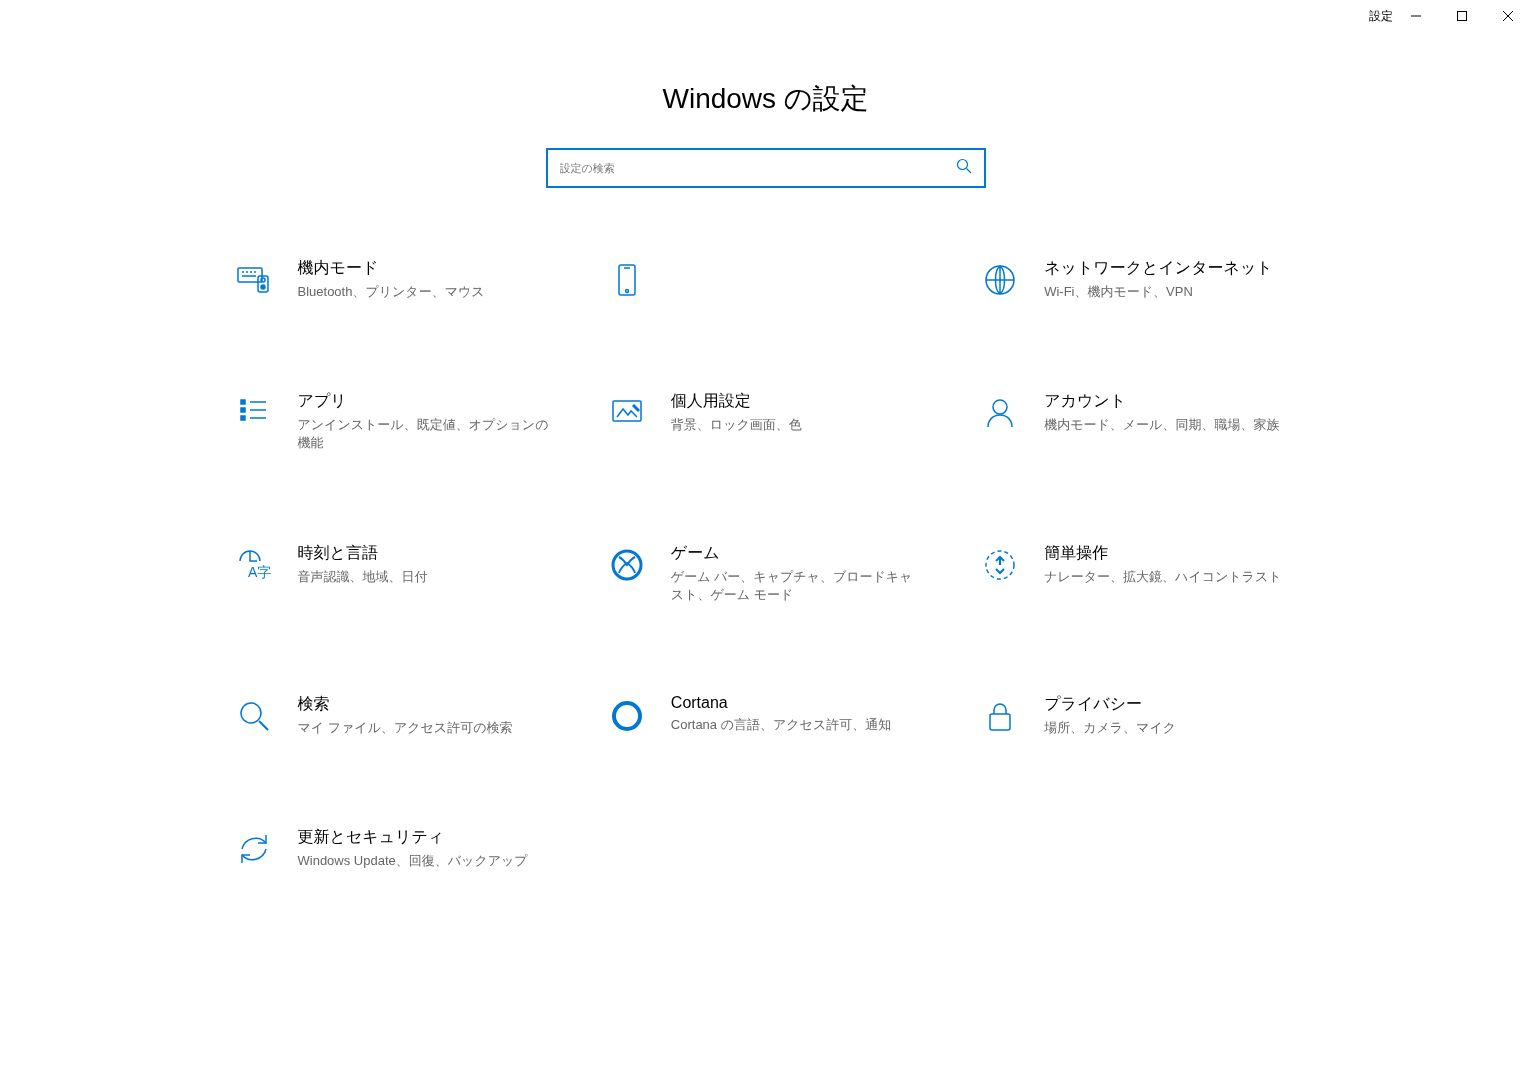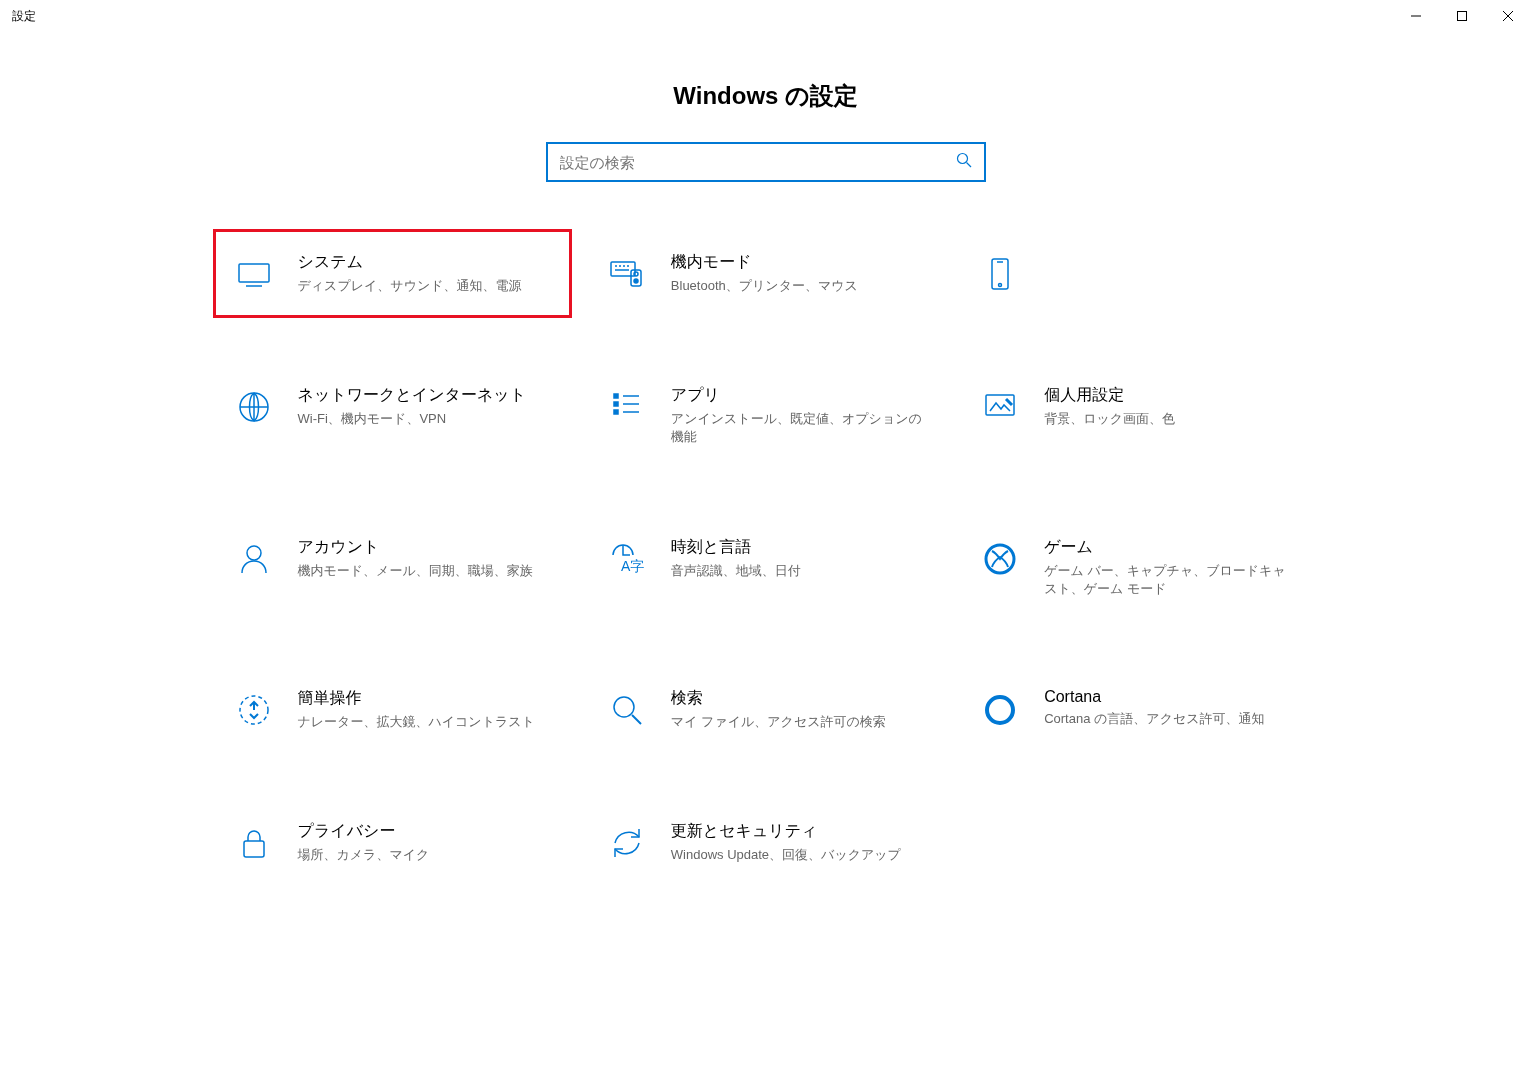--- a/index.html
+++ b/index.html
@@ -1,26 +1,26 @@
 <!DOCTYPE html>
 <html><head>
 <meta charset="utf-8">
 <style>
 *{box-sizing:border-box;margin:0;padding:0;font-family:"Yu Gothic UI","Segoe UI",Meiryo,sans-serif}
 body{background:#fff;color:#000;width:1531px;height:1080px;overflow:hidden}
-.titlebar{height:32px;display:flex;align-items:center;justify-content:space-between;padding-left:12px}
+.titlebar{height:32px;display:flex;align-items:center;justify-content:flex-end;padding-left:12px}
 .titlebar .title{font-size:12px;color:#000}
 .window-controls{display:flex}
 .window-controls div{width:46px;height:32px;display:flex;align-items:center;justify-content:center;cursor:pointer}
 .window-controls svg{width:10px;height:10px;stroke:#000;stroke-width:1;fill:none}
 .header{text-align:center;margin-top:48px}
-.header h1{font-size:24px;font-weight:700}
+.header h1{font-size:28px;font-weight:400}
 .searchbox-wrap{display:flex;justify-content:center;margin-top:30px}
 .searchbox{width:440px;height:40px;border:2px solid #0078d4;display:flex;align-items:center;padding:0 12px}
-.searchbox input{flex:1;border:none;outline:none;font-size:15px;color:#701a75;background:transparent}
+.searchbox input{flex:1;border:none;outline:none;font-size:11px;color:#701a75;background:transparent}
 .searchbox input::placeholder{color:#767676}
 .searchbox .icon{color:#0078d4}
 .grid{max-width:1120px;margin:60px auto 0;display:grid;grid-template-columns:repeat(3,1fr);column-gap:40px;row-gap:70px;padding:0 20px}
 .item{display:flex;align-items:flex-start;gap:24px;padding:10px 8px;cursor:pointer;position:relative}
 .item.highlight{outline:3px solid #e81123;outline-offset:10px}
 .icon-box{width:40px;height:40px;flex-shrink:0;display:flex;align-items:flex-end;justify-content:center;color:#0078d4}
 .icon-box svg{width:36px;height:36px;stroke:#0078d4;stroke-width:1.5;fill:none}
 .item-text{flex:1}
 .item-title{font-size:16px;color:#000;margin-bottom:4px}
 .item-desc{font-size:13px;color:#666;line-height:1.4}
@@ -60,32 +60,20 @@
       <svg width="16" height="16" viewBox="0 0 16 16" stroke="#0078d4" stroke-width="1.2" fill="none">
           <circle cx="6.5" cy="6.5" r="5"></circle>
           <path d="M10.5 10.5 L15 15"></path>
         </svg>
     </span>
   </div>
 </div>
 
 <div class="grid">
 
-  <div class="item highlight">
-    <div class="icon-box">
-      <svg viewBox="0 0 36 36">
-          <rect x="3" y="8" width="30" height="18" rx="1"></rect>
-          <path d="M10 30 H26"></path>
-        </svg>
-    </div>
-    <div class="item-text">
-      <div class="item-title">システム</div>
-      <div class="item-desc">ディスプレイ、サウンド、通知、電源</div>
-    </div>
-  </div>
 
   <div class="item">
     <div class="icon-box">
       <svg viewBox="0 0 36 36">
           <rect x="2" y="6" width="24" height="14" rx="1"></rect>
           <path d="M6 10h2M10 10h2M14 10h2M18 10h2M6 14h14"></path>
           <rect x="22" y="14" width="10" height="16" rx="2"></rect>
           <circle cx="27" cy="18" r="2"></circle>
           <circle cx="27" cy="25" r="2" fill="#0078d4"></circle>
         </svg>

